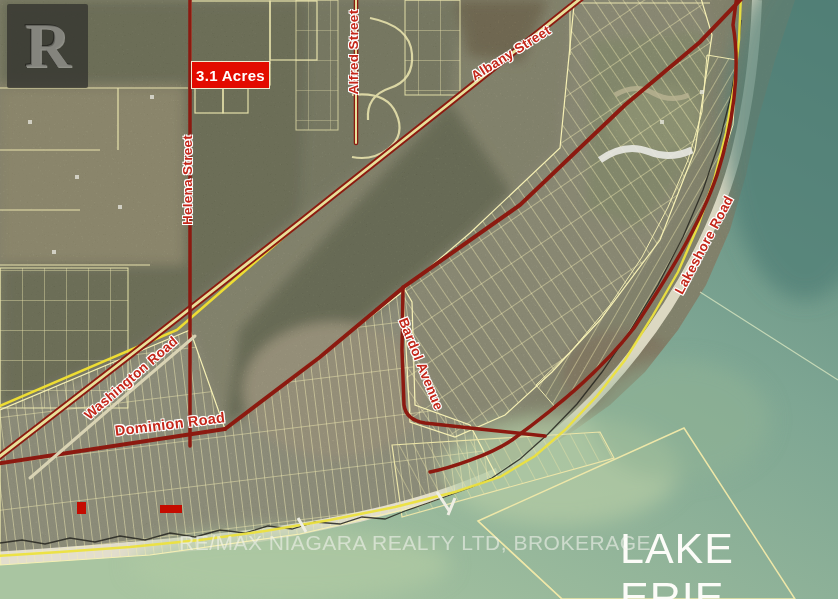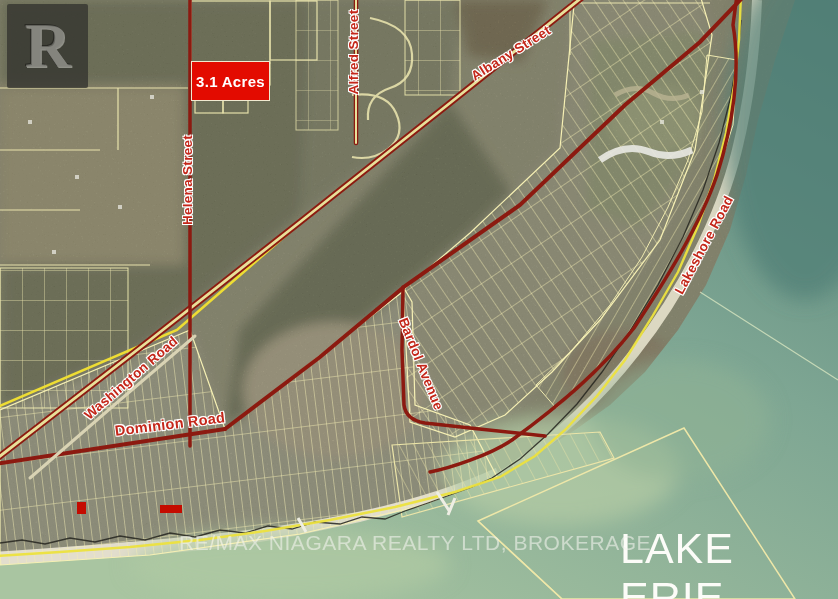--- a/index.html
+++ b/index.html
@@ -8,21 +8,21 @@
     font-family:"Liberation Sans",sans-serif;background:#8d8c70;
   }
   .map-stage svg{position:absolute;left:0;top:0;}
   .street-label{
     position:absolute;white-space:nowrap;
     font-size:13.5px;font-weight:bold;color:#c4271a;letter-spacing:.3px;
     text-shadow:1px 1px 0 #fff,-1px -1px 0 #fff,1px -1px 0 #fff,-1px 1px 0 #fff,0 0 2px #fff;
     transform:translate(-50%,-50%);
   }
   .acreage-box{
-    position:absolute;left:191px;top:61px;width:79px;height:40px;
+    position:absolute;left:191px;top:61px;width:79px;height:28px;
     background:#e30b00;border:1px solid #f0ead0;box-sizing:border-box;
     display:flex;align-items:center;justify-content:center;
     color:#fff;font-size:15px;font-weight:600;letter-spacing:.3px;
   }
   .lake-label{
     position:absolute;left:620px;top:524px;
     color:#fcfcf8;font-size:43px;font-weight:500;letter-spacing:1px;
   }
   .watermark{
     position:absolute;left:415px;top:543px;transform:translate(-50%,-50%);

